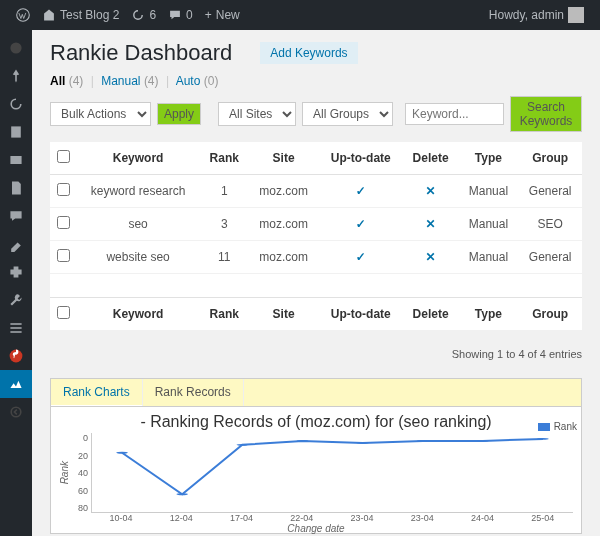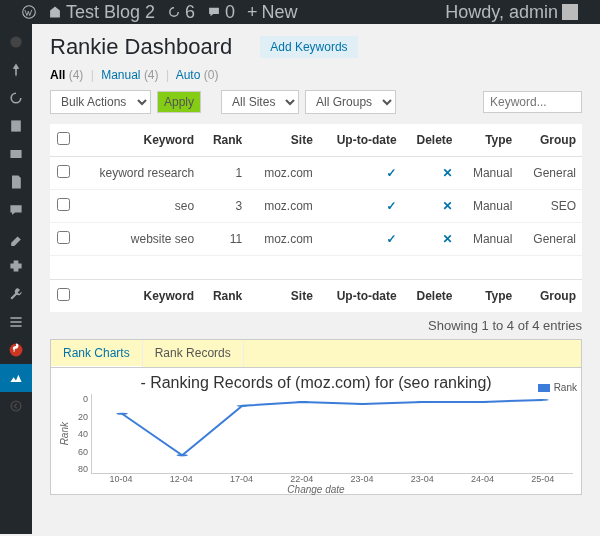--- a/index.html
+++ b/index.html
@@ -1,17 +1,17 @@
 <!DOCTYPE html>
 <html><head>
 <meta charset="utf-8">
 <style>
 *{box-sizing:border-box;margin:0;padding:0}
 body{font-family:-apple-system,BlinkMacSystemFont,"Segoe UI",Arial,sans-serif;font-size:13px;color:#444;background:#f1f1f1;width:600px;height:536px;overflow:hidden}
-.admin-bar{height:24px;background:#23282d;color:#b4b9be;display:flex;align-items:center;justify-content:space-between;padding:0 22px;font-size:18px}
+.admin-bar{height:30px;background:#23282d;color:#b4b9be;display:flex;align-items:center;justify-content:space-between;padding:0 16px;font-size:12px}
 .ab-left,.ab-right{display:flex;align-items:center;gap:12px}
 .ab-item{display:flex;align-items:center;gap:4px;color:#b4b9be;cursor:pointer}
 .wp-icon{width:14px;height:14px;fill:#b4b9be}
 .avatar{width:16px;height:16px;background:#bbb}
 .wrap{display:flex;height:510px}
 .sidebar{width:32px;background:#23282d;display:flex;flex-direction:column;padding-top:4px}
 .side-item{width:32px;height:28px;display:flex;align-items:center;justify-content:center;cursor:pointer}
 .side-item.active{background:#0073aa}
 .side-ico{width:16px;height:16px;fill:#a0a5aa}
 .side-item.active .side-ico{fill:#fff}
@@ -24,30 +24,30 @@
 .filter-row a{color:#0073aa;text-decoration:none;cursor:pointer}
 .filter-row .active{color:#000;font-weight:600}
 .cnt{color:#999}
 .filter-row .sep{color:#ccc;margin:0 4px}
 .controls{display:flex;align-items:center;gap:6px;margin-bottom:10px}
 .sel,.inp,.btn{border:1px solid #ccc;background:#fff;padding:3px 6px;font-size:12px;color:#555}
 .btn{cursor:pointer;background:#84cc16}
 .spacer{flex:1}
 .inp{width:99px}
 table{width:100%;border-collapse:collapse;background:#fff;font-size:12px}
-th,td{text-align:right;padding:8px 6px}
+th,td{text-align:center;padding:8px 6px}
 th{color:#333;font-weight:600;border-bottom:1px solid #e1e1e1}
 tbody tr{border-bottom:1px solid #f1f1f1}
 tbody td{color:#555}
 tfoot th{border-top:1px solid #e1e1e1;border-bottom:none}
 .chk{width:26px;text-align:center}
 .blank-row td{height:24px;border-bottom:1px solid #e1e1e1}
 .tick{color:#0073aa;font-weight:700}
 .cross{color:#0073aa;font-weight:700}
-.showing{text-align:right;font-size:13px;color:#555;margin:6px 0}
+.showing{text-align:right;font-size:11px;color:#555;margin:18px 0}
 .tabs{border:1px solid #ccc;border-bottom:none;background:#fef9c3;display:flex}
 .tab{padding:6px 12px;font-size:12px;cursor:pointer;color:#555;border-right:1px solid #eee}
 .tab.active{color:#0073aa;border-bottom:2px solid #fff;margin-bottom:-1px}
 .chart-box{border:1px solid #ccc;background:#fff;padding:6px 8px 2px 8px;height:128px;position:relative}
 .chart-title{font-size:16px;color:#333;text-align:center;margin-bottom:2px}
 .chart-area{display:flex;height:80px}
 .y-lbl{width:10px;display:flex;align-items:center;justify-content:center}
 .y-lbl span{writing-mode:vertical-rl;transform:rotate(180deg);font-size:10px;font-style:italic;color:#666}
 .y-ticks{width:22px;display:flex;flex-direction:column;justify-content:space-between;font-size:9px;color:#666;text-align:right;padding-right:3px}
 .plot{flex:1;position:relative;border-left:1px solid #ccc;border-bottom:1px solid #ccc}
@@ -190,20 +190,21 @@
     </div>
 
     <div class="controls">
       <select class="sel"><option>Bulk Actions</option></select>
       <button class="btn">Apply</button>
       <div style="width:8px"></div>
       <select class="sel"><option>All Sites</option></select>
       <select class="sel"><option>All Groups</option></select>
       <div class="spacer"></div>
       <input class="inp" placeholder="Keyword..." style="">
+      <button class="btn">Search Keywords</button>
     </div>
 
     <table>
       <thead>
           <tr id="thead-row">
             <th class="chk"><input type="checkbox" style=""></th>
             <th>Keyword</th>
             <th>Rank</th>
             <th>Site</th>
             <th>Up-to-date</th>

